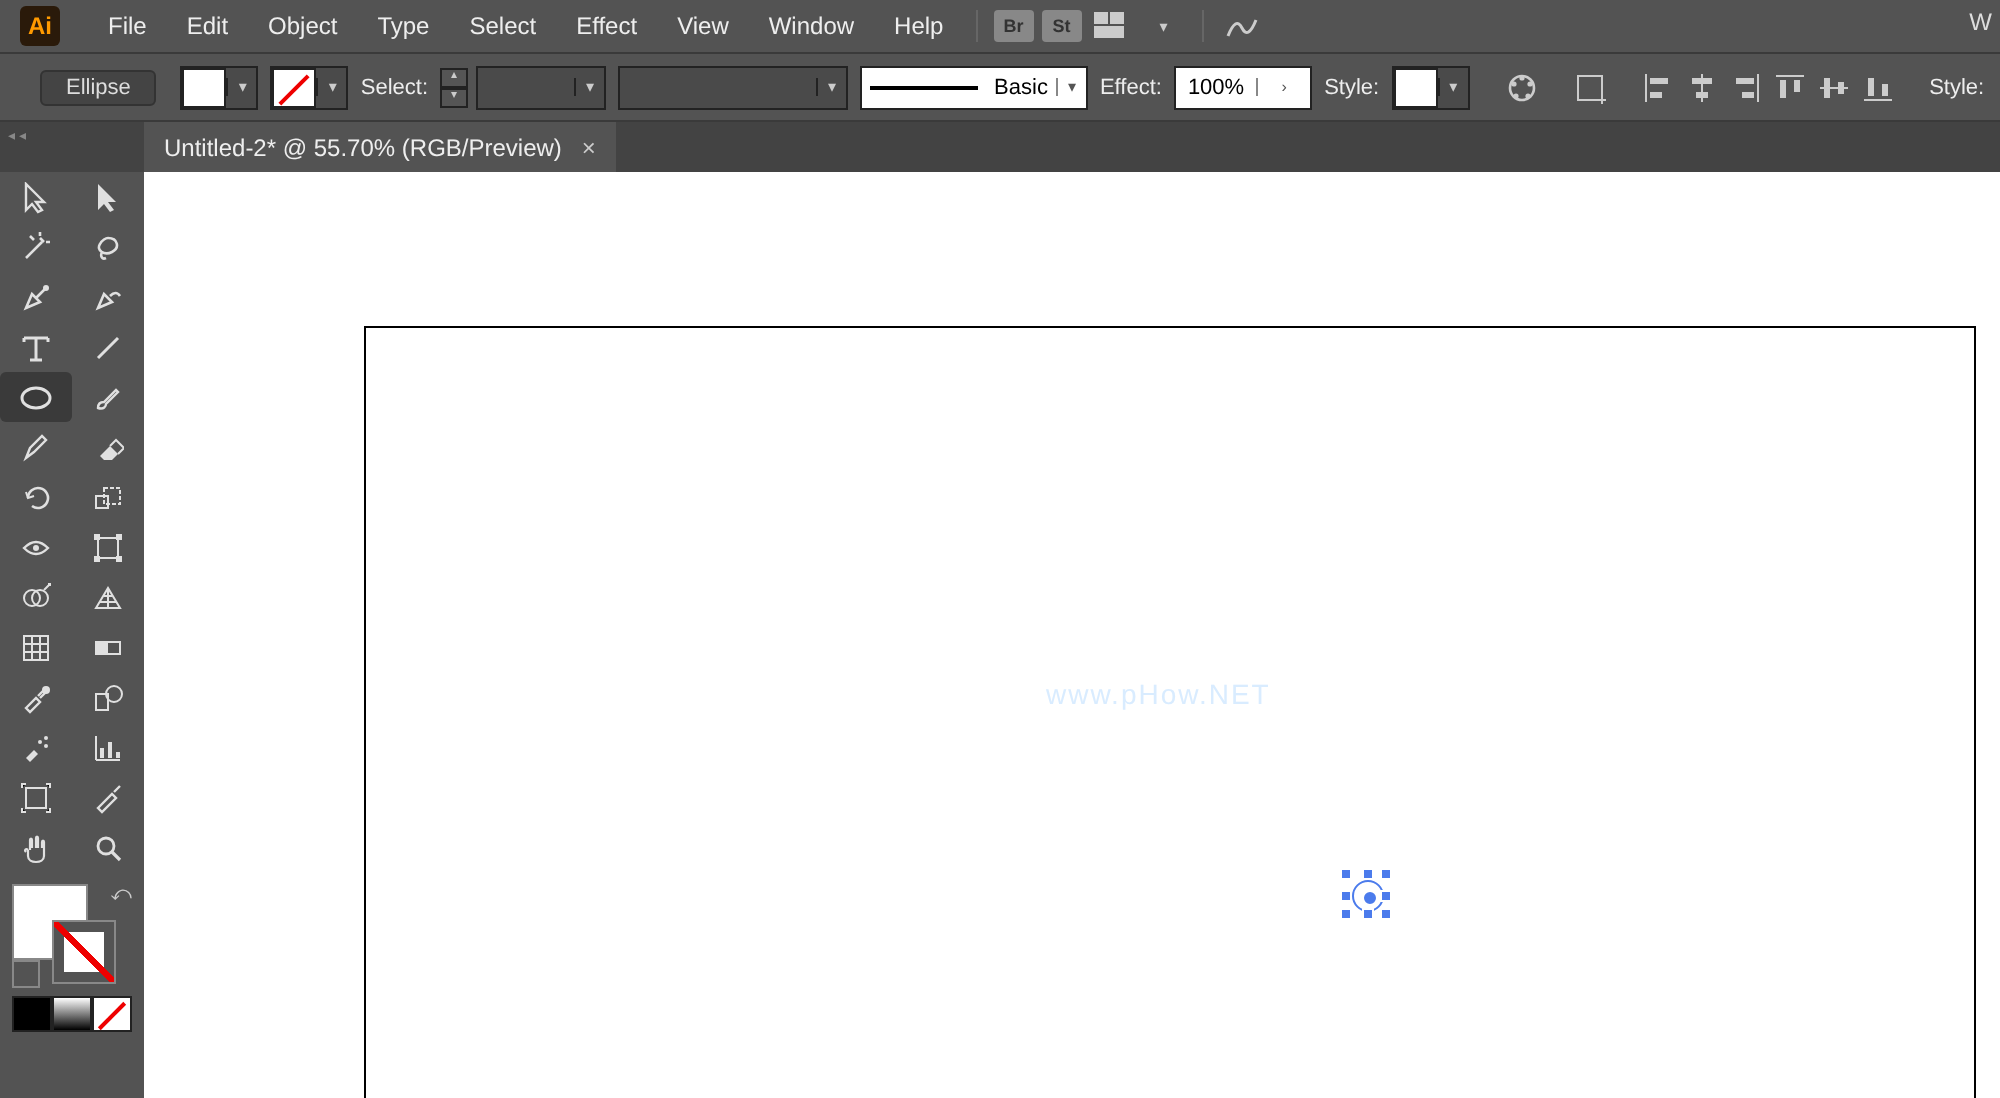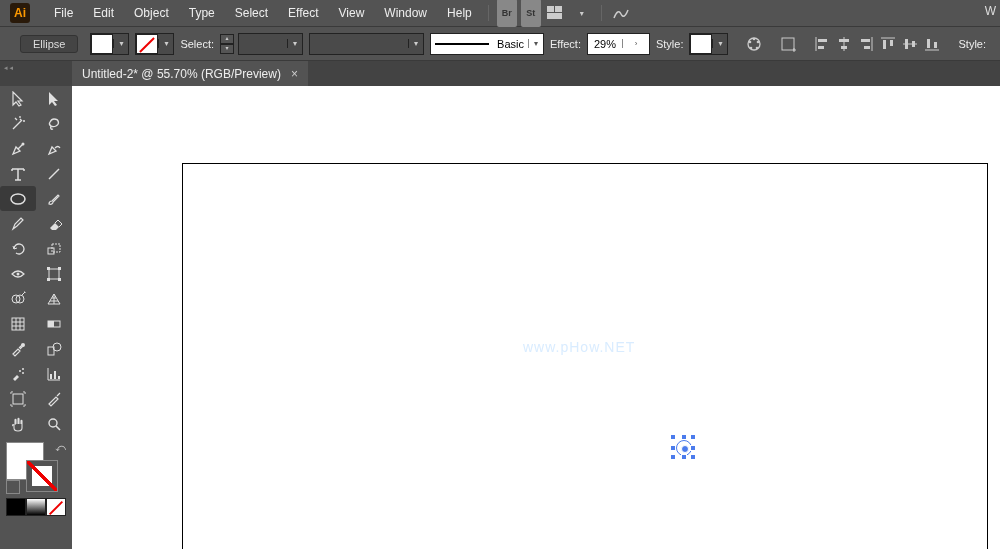--- a/index.html
+++ b/index.html
@@ -1,21 +1,21 @@
 <!DOCTYPE html>
 <html><head>
 <meta charset="utf-8">
 <style>
   html,body{margin:0;padding:0;width:1000px;height:549px;overflow:hidden;background:#4a4a4a;font-family:"Segoe UI",Tahoma,sans-serif;font-size:11px;color:#eee;}
   .menubar{height:26px;background:#535353;display:flex;align-items:center;padding:0 10px;gap:0;}
   .ai-logo{width:20px;height:20px;background:#2a1a0a;color:#ff9a00;font-weight:bold;font-size:12px;display:flex;align-items:center;justify-content:center;border-radius:3px;margin-right:14px;}
   .menu-item{padding:0 10px;height:26px;line-height:26px;font-size:12px;color:#eee;cursor:pointer;}
   .menu-sep{width:1px;height:16px;background:#666;margin:0 6px;}
   .menu-icon{width:22px;height:20px;display:flex;align-items:center;justify-content:center;color:#ddd;cursor:pointer;margin:0 2px;}
-  .menu-icon.box{width:20px;height:28px;background:#888;color:#333;font-size:9px;font-weight:bold;justify-content:center;border-radius:2px;}
+  .menu-icon.box{width:20px;height:16px;background:#888;color:#333;font-size:9px;font-weight:bold;justify-content:center;border-radius:2px;}
   .menu-right-text{position:absolute;right:4px;top:4px;color:#ddd;font-size:12px;}
   .controlbar{height:33px;background:#535353;border-top:1px solid #3a3a3a;border-bottom:1px solid #3a3a3a;display:flex;align-items:center;padding:0 20px;gap:6px;}
   .tool-label{background:#444;border:1px solid #333;border-radius:3px;padding:2px 12px;font-size:11px;color:#ddd;}
   .swatch{width:20px;height:18px;border:1px solid #222;display:inline-block;}
   .swatch.white{background:#fff;}
   .swatch.nostroke{background:#fff;position:relative;}
   .swatch.nostroke::after{content:"";position:absolute;left:0;right:0;top:50%;height:2px;background:#e00;transform:rotate(-45deg);}
   .cb-text{font-size:11px;color:#eee;}
   .stepper{display:flex;flex-direction:column;width:12px;}
   .stepper div{width:12px;height:8px;border:1px solid #222;background:#555;font-size:6px;line-height:6px;text-align:center;color:#ccc;}
@@ -114,21 +114,21 @@
       <span class="dd-body" style="min-width:86px"></span>
       <span class="dd-arrow">▾</span>
     </div>
   <div class="basic-box">
       <div class="line"></div>
       <span class="txt">Basic</span>
       <span class="ar">▾</span>
     </div>
   <span class="cb-text">Effect:</span>
   <div class="opacity-box">
-      <span>29%</span>
+      <span>100%</span>
       <span class="ar">›</span>
     </div>
   <span class="cb-text">Style:</span>
   <div class="dropdown">
       <span class="swatch white"></span>
       <span class="dd-arrow">▾</span>
     </div>
   <div class="vsep"></div>
   <div class="cb-icon">
       <svg width="16" height="16">

